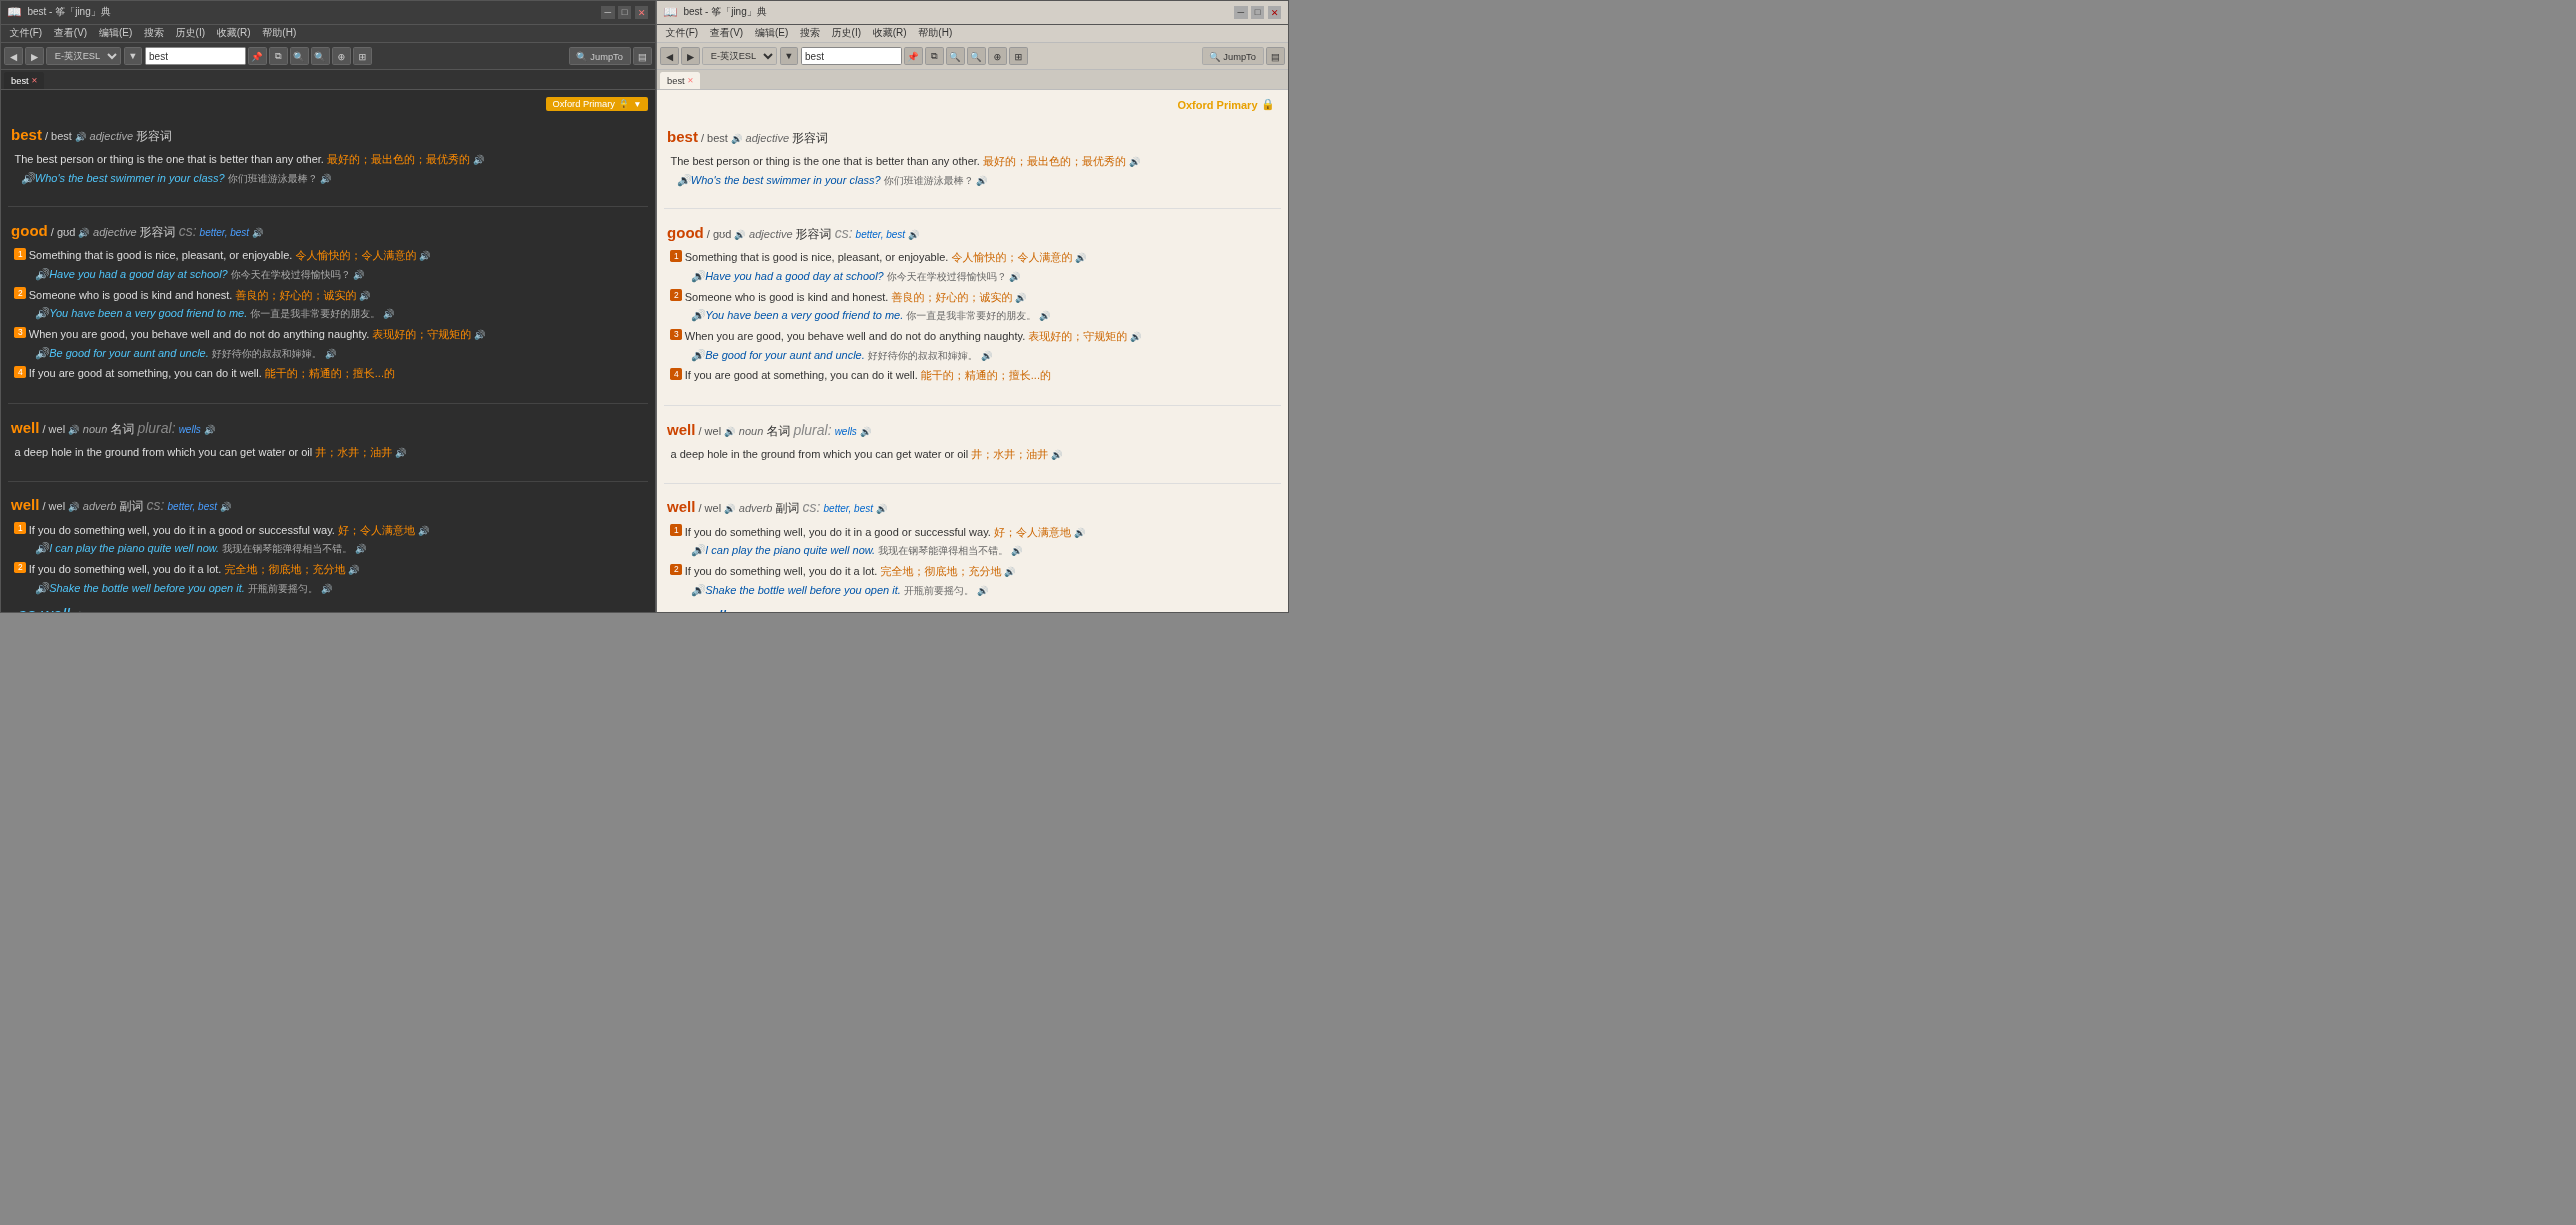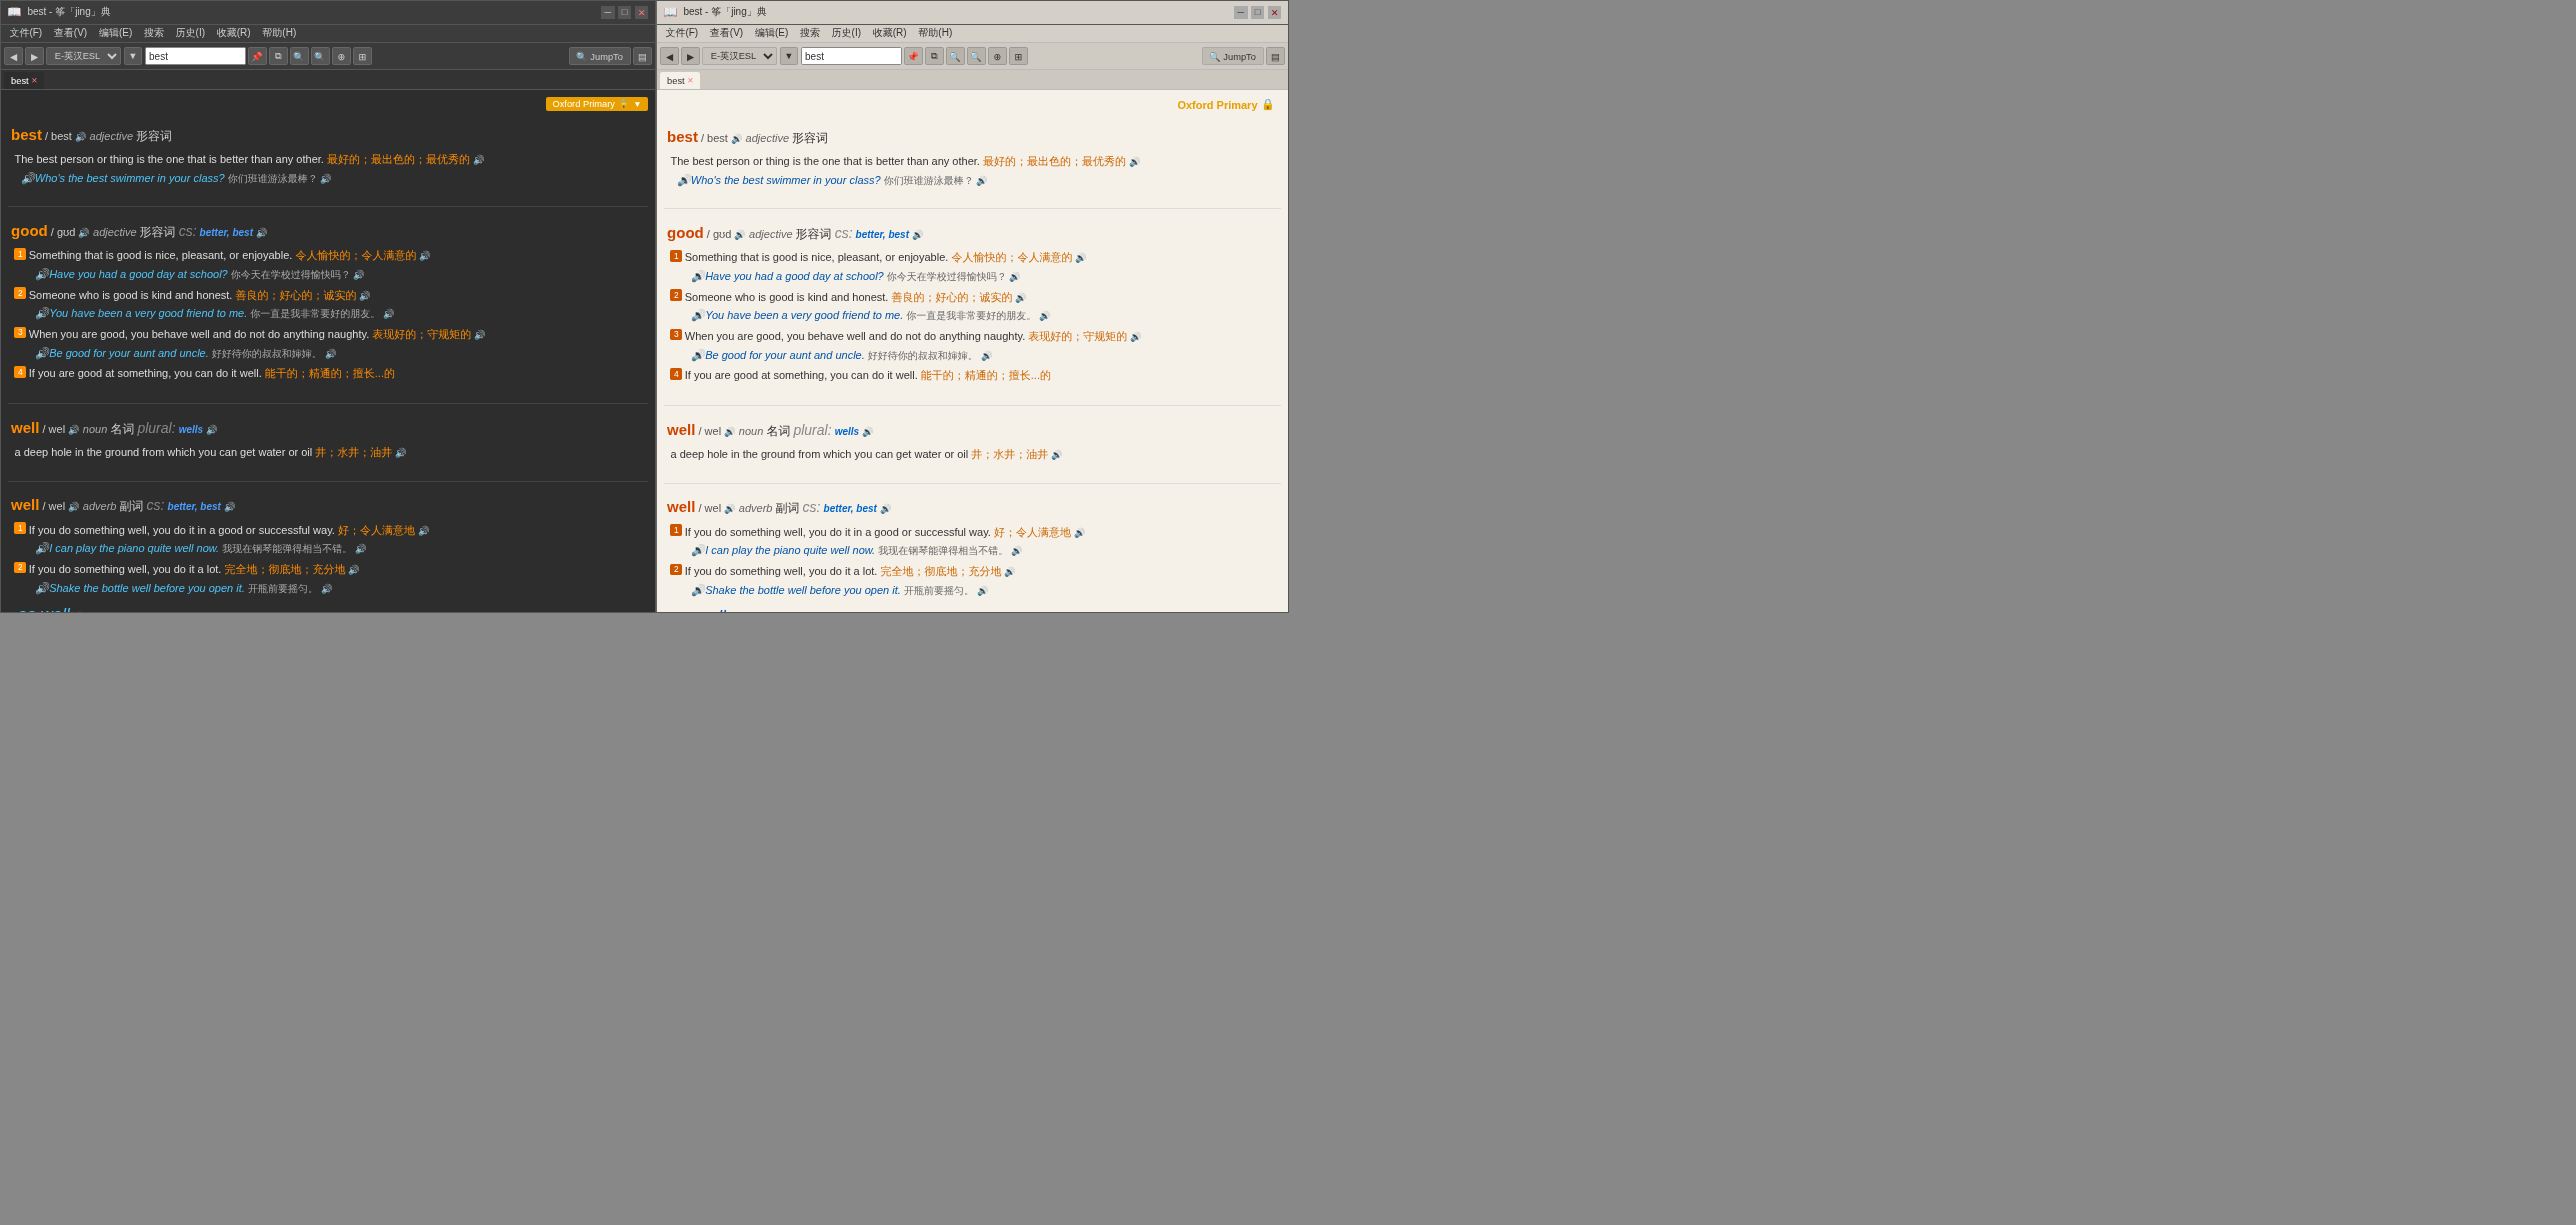--- a/index.html
+++ b/index.html
@@ -319,21 +319,20 @@
     }
 
     .content-area.right .cs-label {
       color: #888;
     }
 
     .cs-link {
       color: #4a9eff;
       font-style: italic;
       font-size: 10px;
-      font-weight: bold;
     }
 
     .content-area.right .cs-link {
       color: #0066cc;
     }
 
     .audio-icon {
       color: #888;
       font-size: 9.3px;
       cursor: pointer;

